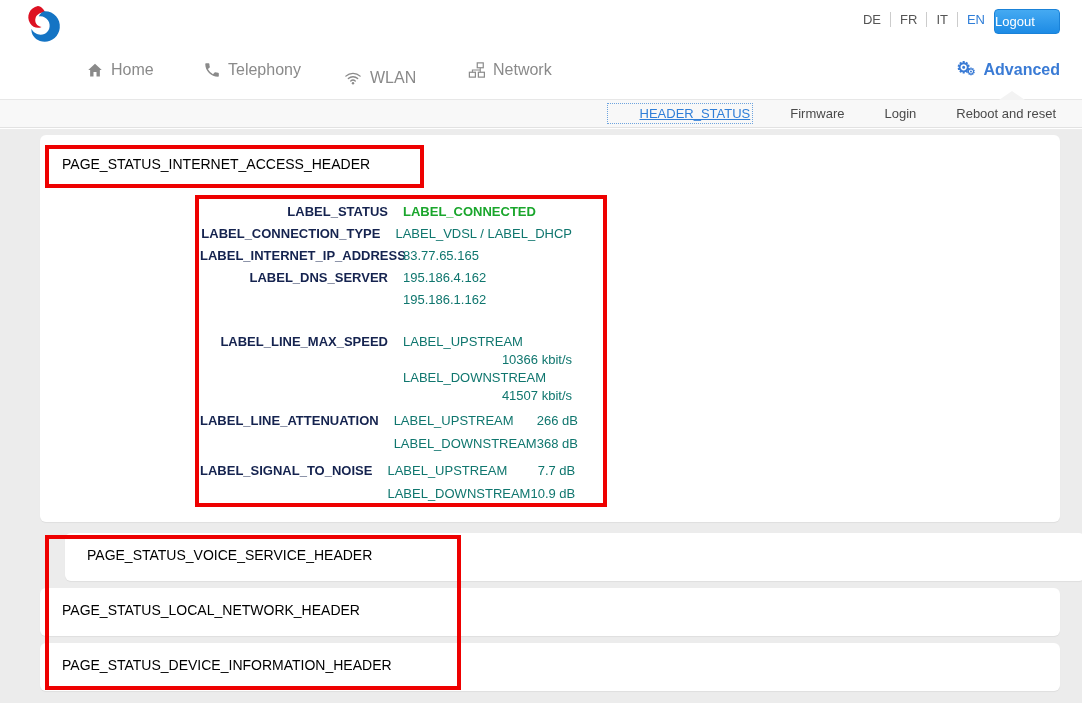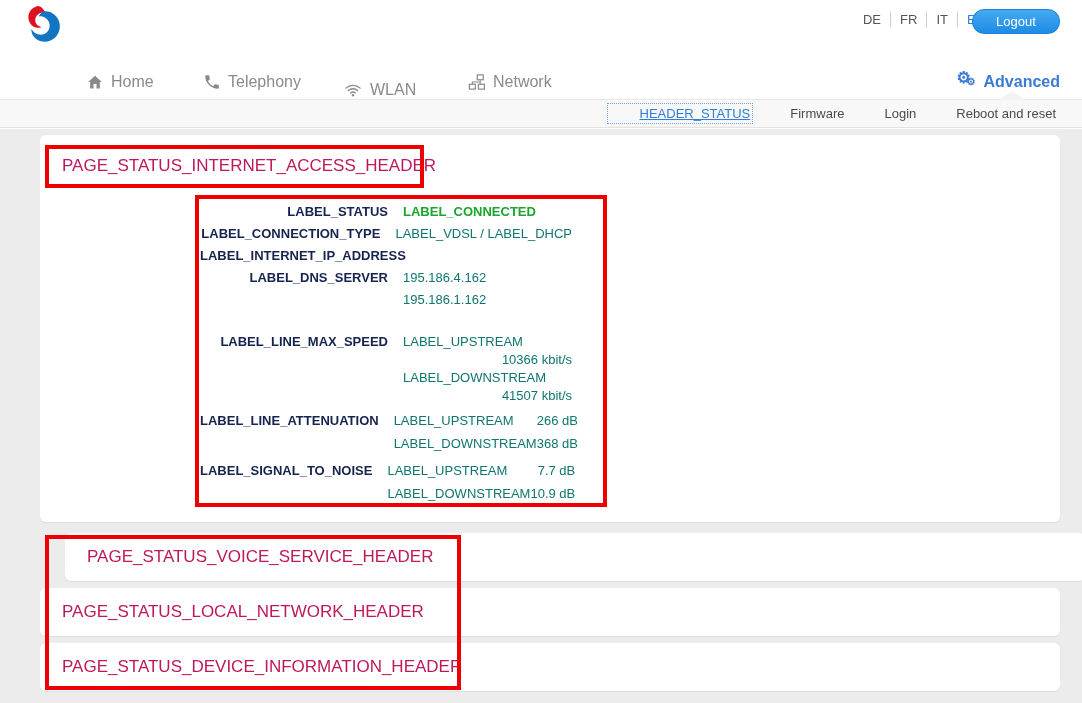--- a/index.html
+++ b/index.html
@@ -13,27 +13,27 @@
   
   .top-header { position:absolute; left:0; top:0; width:1082px; height:99px; background:#ffffff; }
   .logo { position:absolute; left:16px; top:3px; width:50px; height:52px; }
 
   .lang-bar { position:absolute; top:12px; right:97px; display:flex; align-items:center; font-size:13px; }
   .lang-item { color:#555555; padding:0 9px; cursor:pointer; border-right:1px solid #cccccc; }
   .lang-item:last-child { border-right:none; padding-right:0; }
   .lang-item.active { color:#2f7ed8; }
 
   .logout-btn {
-    position:absolute; top:9px; right:22px; width:88px; height:25px;
+    position:absolute; top:9px; right:22px; width:66px; height:25px;
     background:linear-gradient(#45aaf2,#1d8be5); color:#ffffff;
-    border:1px solid #1a82d8; border-radius:12px;
-    font-size:13px; text-align:center; line-height:23px; cursor:pointer;
-  }
-
-  .main-nav-item { position:absolute; top:61px; height:30px; display:flex; align-items:flex-end; gap:7px;
+    border:1px solid #1a82d8; border-radius:4px;
+    font-size:13px; line-height:23px; cursor:pointer;
+  }
+
+  .main-nav-item { position:absolute; top:61px; height:30px; display:flex; align-items:flex-start; gap:7px;
     color:#8a8a8a; font-size:16px; cursor:pointer; }
   .main-nav-item svg { display:block; }
   .nav-home { left:86px; }
   .nav-telephony { left:203px; }
   .nav-wlan { left:343px;margin-top:8px; }
   .nav-network { left:467px; }
   .nav-advanced { right:22px; color:#3a7bd5; font-weight:bold; }
   .gears-glyph { position:relative; width:20px; height:20px; }
   .gears-glyph .g-big { position:absolute; left:0; top:-3px; font-size:16px; line-height:20px; color:#3a7bd5; }
   .gears-glyph .g-small { position:absolute; left:10px; top:6px; font-size:10px; line-height:10px; color:#3a7bd5; }
@@ -57,21 +57,21 @@
   }
 
   
   .content-area { position:absolute; left:0; top:129px; width:1082px; height:574px; background:#ececec; }
   .panel { position:absolute; left:40px; width:1020px; background:#ffffff; border-radius:6px;
     box-shadow:0 1px 1px rgba(0,0,0,0.06); }
   .panel-1 { top:6px;  height:387px; }
   .panel-2 { top:404px; height:48px;margin-left:25px; }
   .panel-3 { top:459px; height:48px; }
   .panel-4 { top:514px; height:48px; }
-  .panel-title { position:absolute; left:22px; font-size:17px; color:#be185d; white-space:nowrap; cursor:pointer; }
+  .panel-title { position:absolute; left:22px; font-size:14px; color:#000000; white-space:nowrap; cursor:pointer; }
   .panel-1 .panel-title { top:21px; }
   .panel-2 .panel-title, .panel-3 .panel-title, .panel-4 .panel-title { top:14px; }
 
   
   .status-table { position:absolute; left:160px; top:66px; width:372px; font-size:13px; }
   .row { display:flex; align-items:flex-start; }
   .lbl { width:188px; text-align:right; font-weight:bold; color:#15234f; white-space:nowrap; line-height:22px; }
   .val { margin-left:15px; flex:1; color:#0f766e; white-space:nowrap; line-height:22px; }
   .val.green { color:#1aa62c; font-weight:bold; }
   .sub-line { line-height:18px; }
@@ -177,20 +177,21 @@
           <div class="val green">LABEL_CONNECTED</div>
         </div>
 
         <div class="row">
           <div class="lbl">LABEL_CONNECTION_TYPE</div>
           <div class="val">LABEL_VDSL / LABEL_DHCP</div>
         </div>
 
         <div class="row">
           <div class="lbl">LABEL_INTERNET_IP_ADDRESS</div>
+          <div class="val">83.77.65.165</div>
         </div>
 
         <div class="row">
           <div class="lbl">LABEL_DNS_SERVER</div>
           <div class="val">195.186.4.162</div>
         </div>
         <div class="row">
           <div class="lbl"></div>
           <div class="val">195.186.1.162</div>
         </div>

